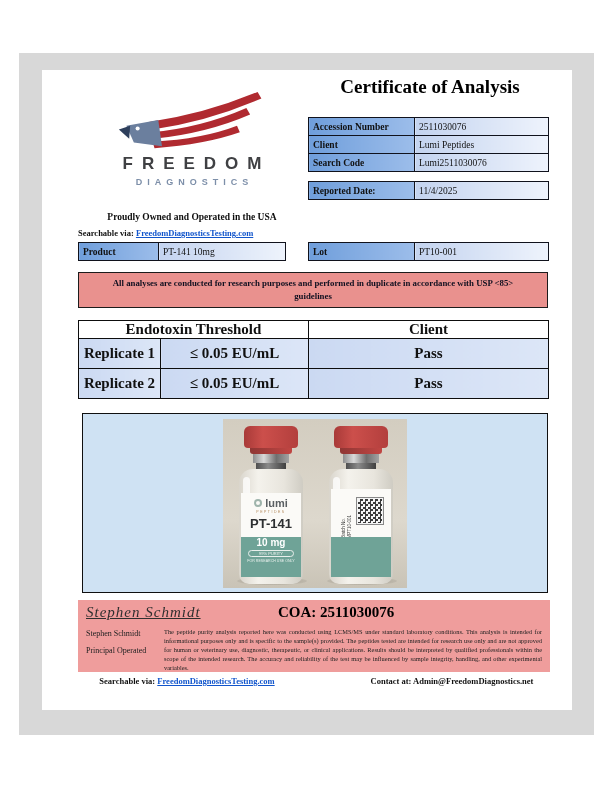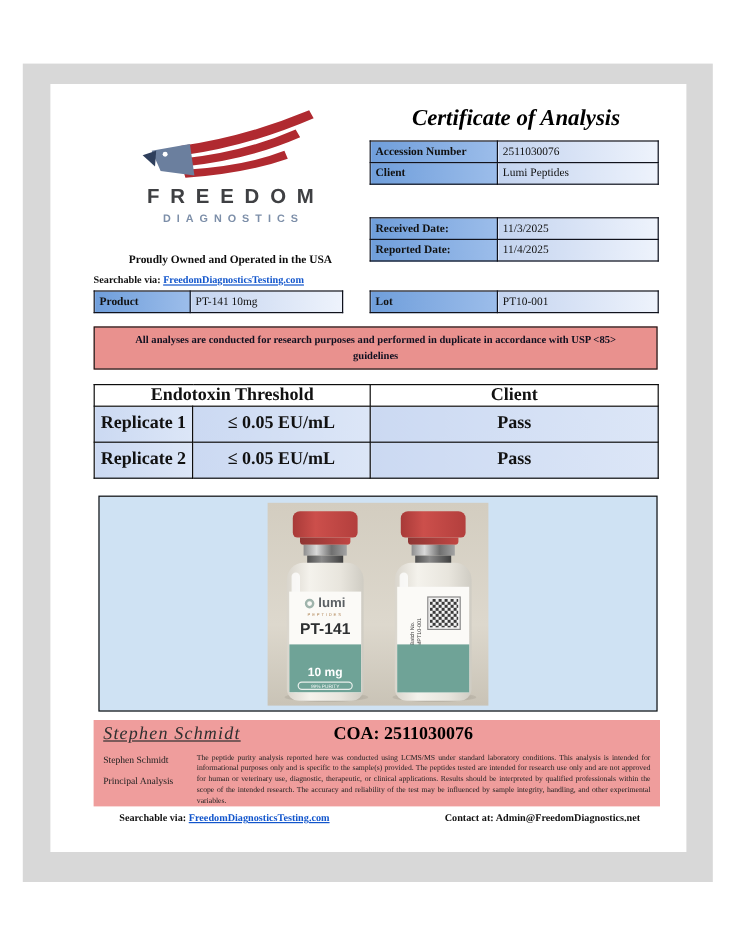--- a/index.html
+++ b/index.html
@@ -16,22 +16,22 @@
   .brand { font-family:"Liberation Sans", sans-serif; font-weight:bold; font-size:17px;
            letter-spacing:9px; color:#3f4043; margin-top:2px; text-indent:9px; }
   .brand-sub { font-family:Liberation Sans, sans-serif; font-weight:bold; font-size:9px;
                letter-spacing:5px; color:#7d8fa9; margin-top:3px; text-indent:5px; }
   .tagline { position:absolute; left:30px; top:142px; width:240px; text-align:center;
              font-weight:bold; font-size:9.5px; color:#0d0d0d; }
   .search-line { position:absolute; left:36px; top:158px; font-weight:bold; font-size:8.5px; }
   a.doclink { color:#1155cc; text-decoration:underline; font-weight:bold; }
 
   
-  .doc-title { position:absolute; left:260px; top:18px; width:256px; text-align:center;
-               font-weight:bold; font-size:19px; color:#000;font-style:italic; }
+  .doc-title { position:absolute; left:260px; top:6px; width:256px; text-align:center;
+               font-weight:bold; font-size:19px; color:#000; }
 
   
   table.kv { border-collapse:collapse; }
   table.kv td { border:1px solid #10121c; font-size:9.5px; padding:2px 4px; height:18px; }
   table.kv { border:1.5px solid #10121c; }
   td.kv-label { font-weight:bold; background:linear-gradient(90deg,#6f9edb,#9cbdea); width:106px; }
   td.kv-value { background:linear-gradient(90deg,#c3d3ef,#eef3fc); width:134px; }
   .info-table { position:absolute; left:266px; top:47px; }
   .date-table { position:absolute; left:266px; top:111px; }
   .product-table { position:absolute; left:36px; top:172px; }
@@ -70,21 +70,21 @@
   .shine { position:absolute; width:7px; background:rgba(255,255,255,0.75); border-radius:4px; }
   .front-label { position:absolute; background:#fbfaf7; overflow:hidden; }
   .lumi-row { display:flex; align-items:center; justify-content:center; gap:3px; margin-top:4px; }
   .lumi-ring { width:8px; height:8px; border:2px solid #9fb4ac; border-radius:50%; }
   .lumi-word { font-family:"Liberation Sans", sans-serif; font-size:11px; color:#5a5f63; font-weight:bold; }
   .lumi-pep { text-align:center; font-family:"Liberation Sans", sans-serif; font-size:3.5px;
               letter-spacing:1.5px; color:#b2885a; margin-top:1px; }
   .vial-product { text-align:center; font-family:"Liberation Sans", sans-serif; font-weight:bold;
                   font-size:13px; color:#2d2f31; margin-top:2px; }
   .teal-band { position:absolute; left:0; right:0; background:#6fa397; text-align:center; }
-  .dose { font-family:"Liberation Sans", sans-serif; font-weight:bold; font-size:10px; color:#fff; padding-top:18px; }
+  .dose { font-family:"Liberation Sans", sans-serif; font-weight:bold; font-size:10px; color:#fff; padding-top:0; }
   .purity-pill { margin:2px auto 0; width:46px; border:0.5px solid #e9efec; border-radius:5px;
                  font-family:"Liberation Sans", sans-serif; font-size:4px; color:#f2f6f4; }
   .research-line { font-family:"Liberation Sans", sans-serif; font-size:3.6px; color:#eaf1ee; margin-top:1.5px; }
   .back-label { position:absolute; background:#fbfaf7; }
   .batch-text { position:absolute; transform:rotate(-90deg); transform-origin:left top;
                 font-family:"Liberation Sans", sans-serif; font-size:4.5px; color:#3c3c3c;
                 white-space:nowrap; line-height:1.4; text-align:center; }
   .qr { position:absolute; background:
         repeating-conic-gradient(#3a3a3a 0% 25%, #f4f4f4 0% 50%) 0 0/5px 5px; border:1.5px solid #f4f4f4; outline:0.5px solid #888; }
   .vial-shadow { position:absolute; height:8px; background:radial-gradient(ellipse at center, rgba(80,75,65,0.35), rgba(0,0,0,0)); border-radius:50%; }
@@ -136,29 +136,29 @@
       <table class="kv info-table">
         <tbody>
             <tr>
           <td class="kv-label">Accession Number</td>
           <td class="kv-value">2511030076</td>
         </tr>
         <tr>
           <td class="kv-label">Client</td>
           <td class="kv-value">Lumi Peptides</td>
         </tr>
+        <tr>
+          <td class="kv-label">Search Code</td>
+          <td class="kv-value">Lumi2511030076</td>
+        </tr>
       </tbody>
         </table>
 
       <table class="kv date-table">
         <tbody>
-            <tr>
-          <td class="kv-label">Received Date:</td>
-          <td class="kv-value">11/3/2025</td>
-        </tr>
         <tr>
           <td class="kv-label">Reported Date:</td>
           <td class="kv-value">11/4/2025</td>
         </tr>
       </tbody>
         </table>
 
       <table class="kv product-table">
         <tbody>
             <tr>
@@ -242,21 +242,21 @@
               </div>
             </div>
           </div>
         </div>
       </div>
 
       <div class="sig-block">
         <div class="sig-script">Stephen Schmidt</div>
         <div class="coa-title">COA: 2511030076</div>
         <div class="sig-name">Stephen Schmidt</div>
-        <div class="sig-role">Principal Analysis</div>
+        <div class="sig-role">Principal Operated</div>
         <div class="disclaimer">The peptide purity analysis reported here was conducted using LCMS/MS under standard laboratory conditions. This analysis is intended for informational purposes only and is specific to the sample(s) provided. The peptides tested are intended for research use only and are not approved for human or veterinary use, diagnostic, therapeutic, or clinical applications. Results should be interpreted by qualified professionals within the scope of the intended research. The accuracy and reliability of the test may be influenced by sample integrity, handling, and other experimental variables.</div>
       </div>
 
       <div class="footer-search">
         <span>Searchable via:</span>
         <a class="doclink" href="#">FreedomDiagnosticsTesting.com</a>
       </div>
       <div class="footer-contact">
         <span>Contact at:</span>
         <span>Admin@FreedomDiagnostics.net</span>

